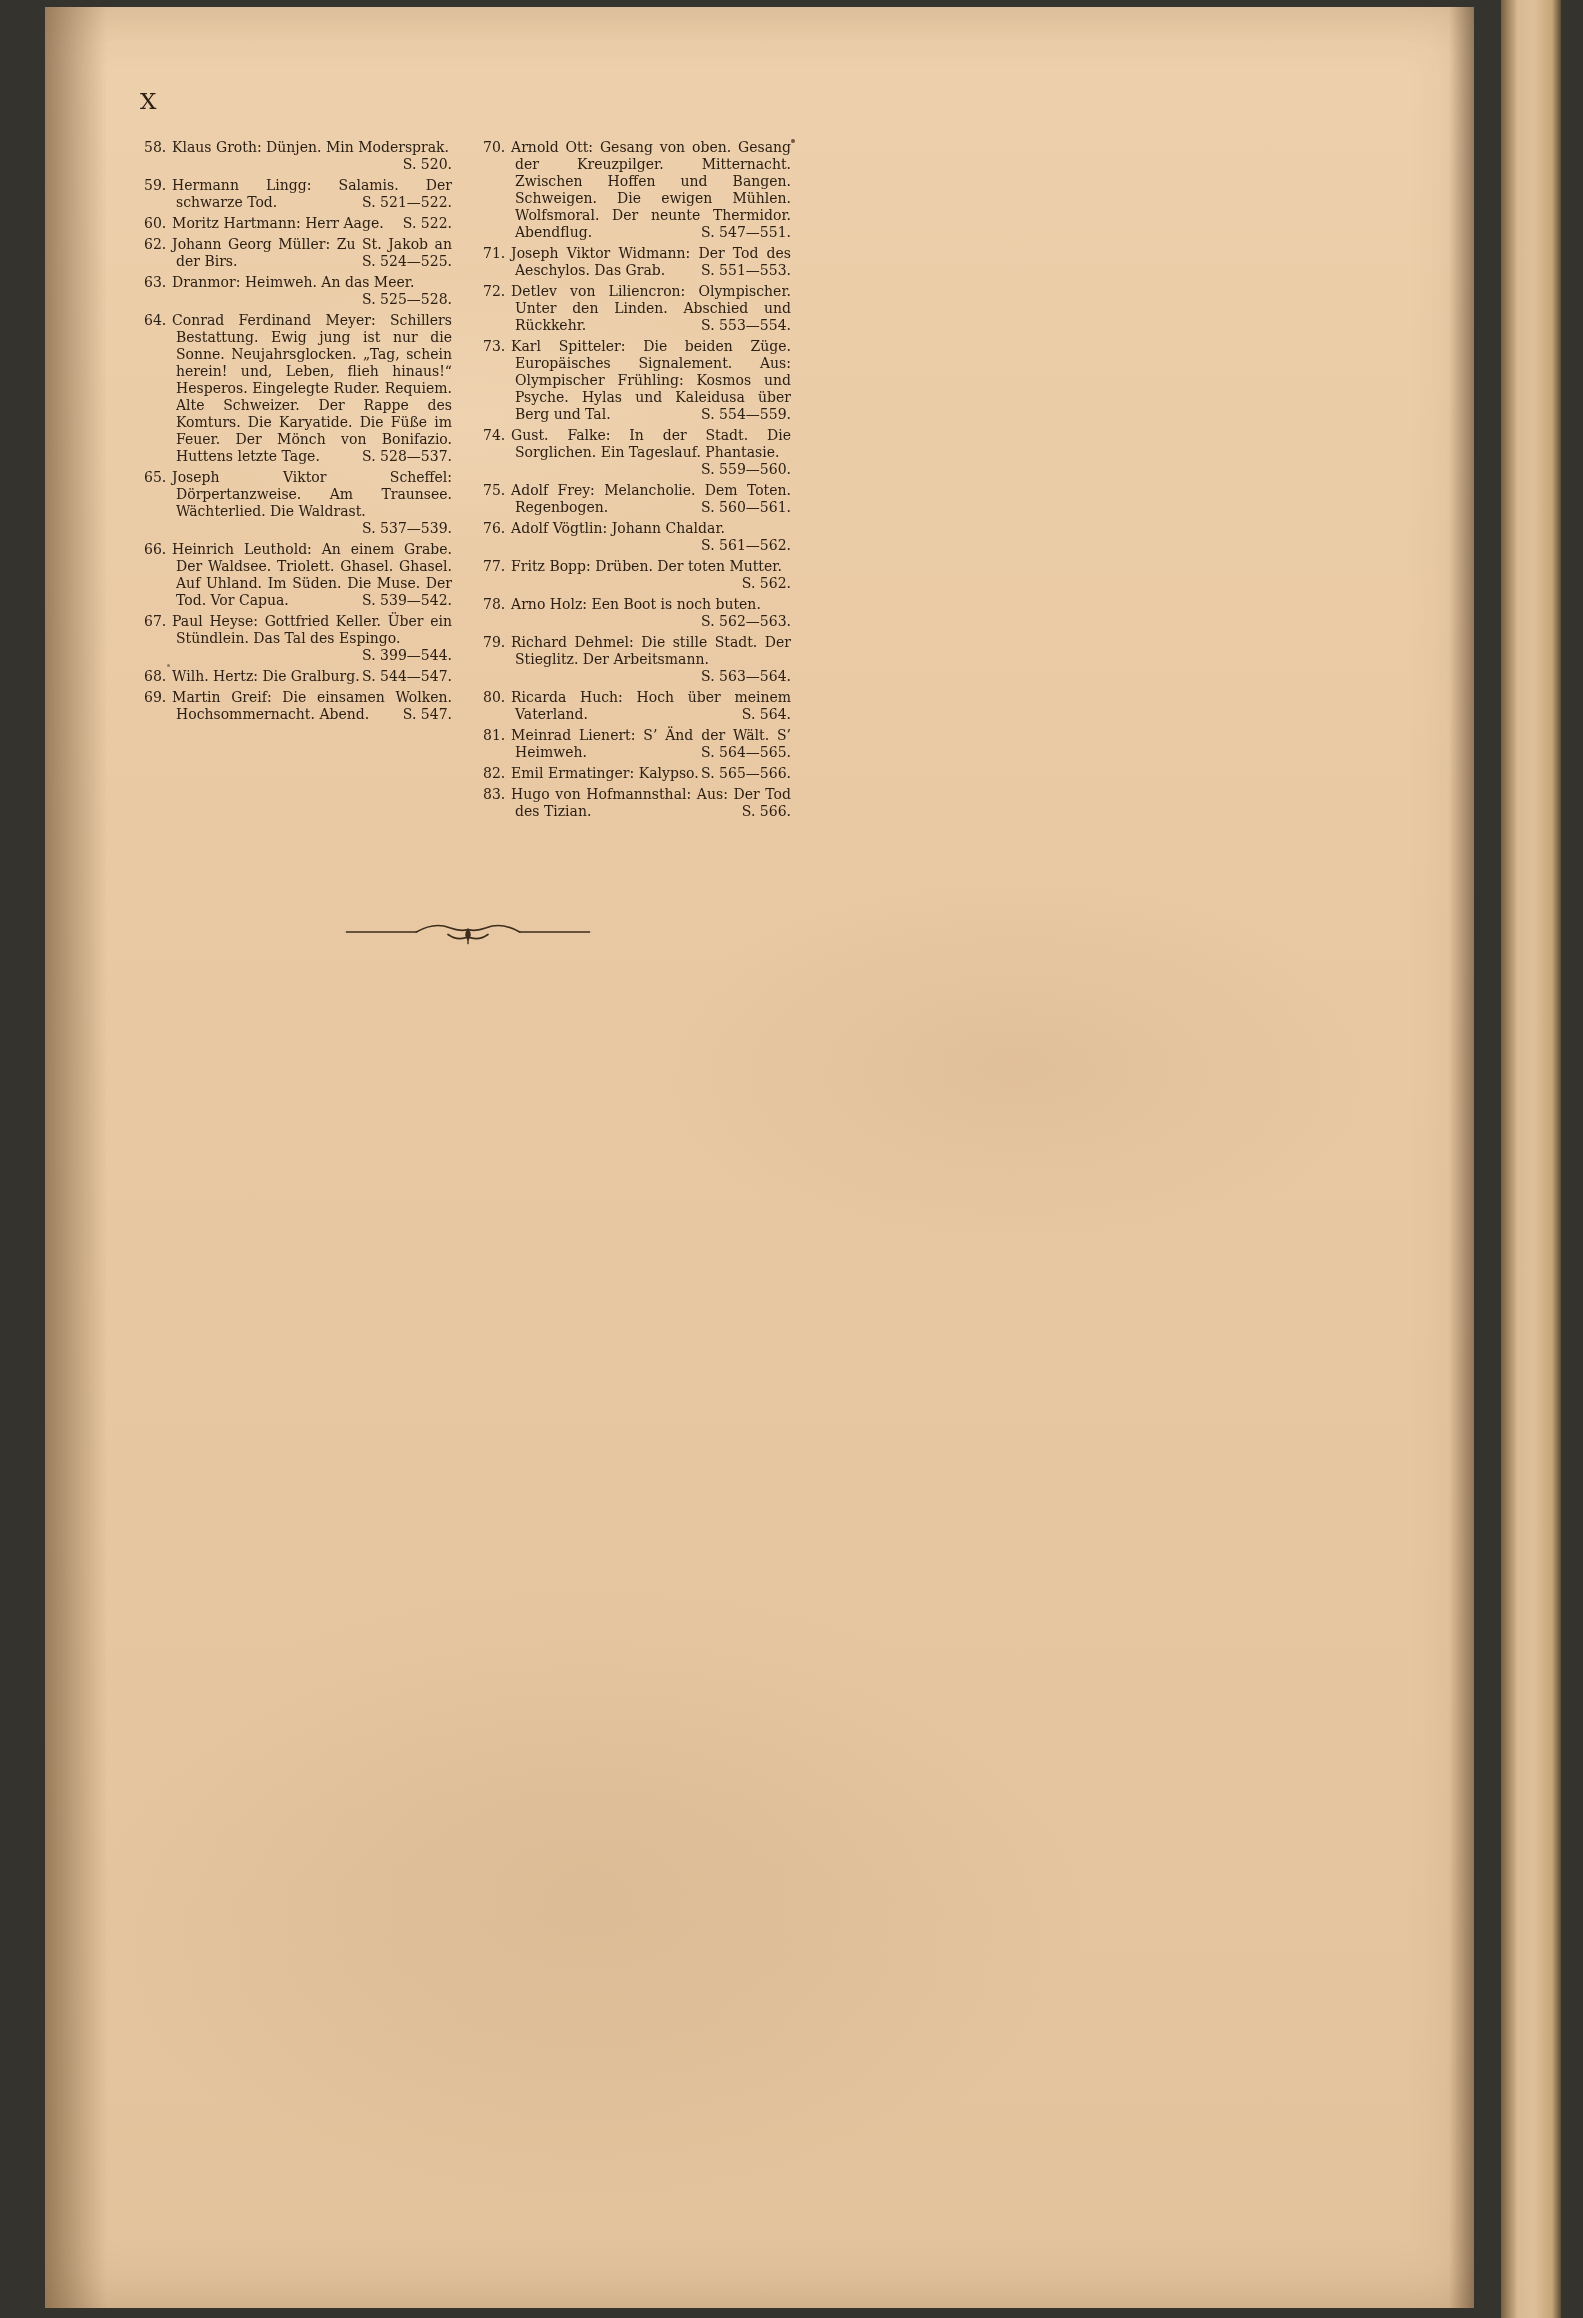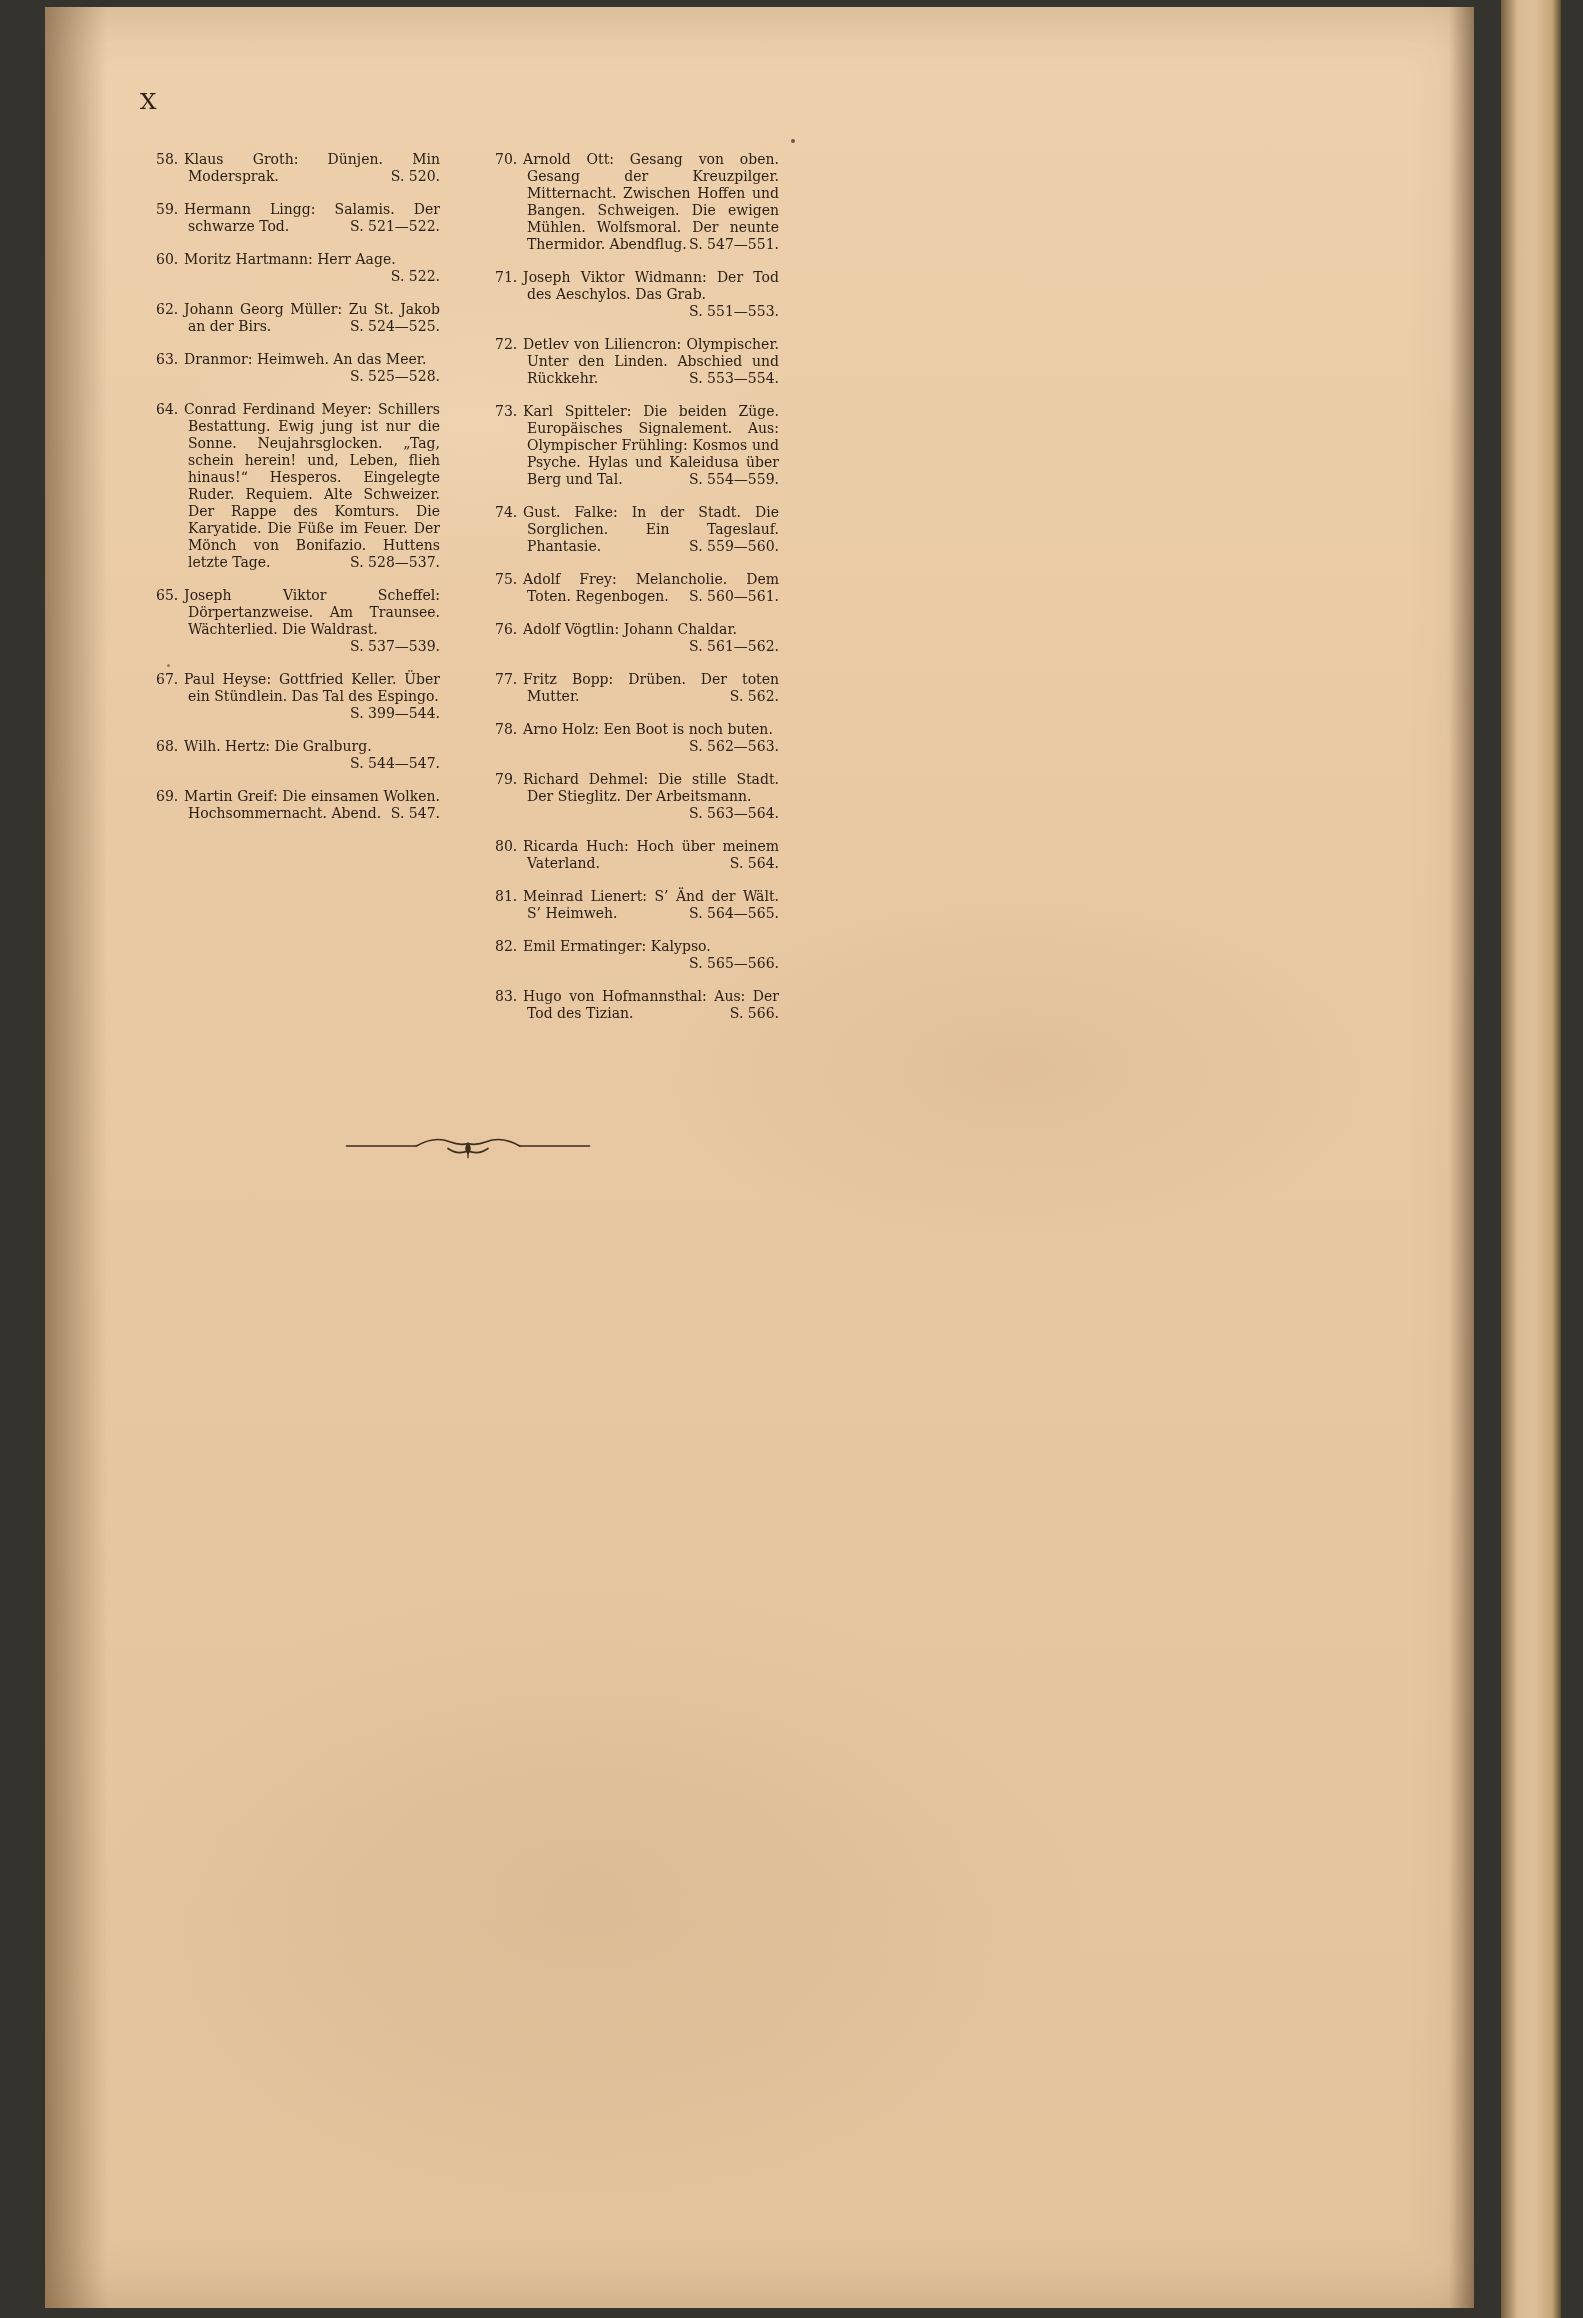--- a/index.html
+++ b/index.html
@@ -71,21 +71,21 @@
   .col {
     width: 316px;
     font-size: 14px;
     line-height: 17px;
   }
   .entry {
     display: flow-root;
     text-align: justify;
     padding-left: 32px;
     text-indent: -32px;
-    margin: 16px;
+    margin: 4px;
   }
   .entry .num { padding-right: 5.8px; }
   .entry .ref {
     float: right;
     white-space: nowrap;
     text-indent: 0;
   }
   .divider {
     margin: 93px auto 0;
     width: 250px;
@@ -111,20 +111,21 @@
 
 
   <div class="entry"><span class="num">62.</span><span class="body">Johann Georg Müller: Zu St. Jakob an der Birs.</span> <span class="ref">S. 524—525.</span></div>
 
   <div class="entry"><span class="num">63.</span><span class="body">Dranmor: Heimweh. An das Meer.</span> <span class="ref">S. 525—528.</span></div>
 
   <div class="entry"><span class="num">64.</span><span class="body">Conrad Ferdinand Meyer: Schillers Bestattung. Ewig jung ist nur die Sonne. Neujahrsglocken. „Tag, schein herein! und, Leben, flieh hinaus!“ Hesperos. Eingelegte Ruder. Requiem. Alte Schweizer. Der Rappe des Komturs. Die Karyatide. Die Füße im Feuer. Der Mönch von Bonifazio. Huttens letzte Tage.</span> <span class="ref">S. 528—537.</span></div>
 
   <div class="entry"><span class="num">65.</span><span class="body">Joseph Viktor Scheffel: Dörpertanzweise. Am Traunsee. Wächterlied. Die Waldrast.</span> <span class="ref">S. 537—539.</span></div>
 
+  <div class="entry"><span class="num">66.</span><span class="body">Heinrich Leuthold: An einem Grabe. Der Waldsee. Triolett. Ghasel. Ghasel. Auf Uhland. Im Süden. Die Muse. Der Tod. Vor Capua.</span> <span class="ref">S. 539—542.</span></div>
 
   <div class="entry"><span class="num">67.</span><span class="body">Paul Heyse: Gottfried Keller. Über ein Stündlein. Das Tal des Espingo.</span> <span class="ref">S. 399—544.</span></div>
 
   <div class="entry"><span class="num">68.</span><span class="body">Wilh. Hertz: Die Gralburg.</span> <span class="ref">S. 544—547.</span></div>
 
   <div class="entry"><span class="num">69.</span><span class="body">Martin Greif: Die einsamen Wolken. Hochsommernacht. Abend.</span> <span class="ref">S. 547.</span></div>
 </div>
       <div class="col">
   <div class="entry"><span class="num">70.</span><span class="body">Arnold Ott: Gesang von oben. Gesang der Kreuzpilger. Mitternacht. Zwischen Hoffen und Bangen. Schweigen. Die ewigen Mühlen. Wolfsmoral. Der neunte Thermidor. Abendflug.</span> <span class="ref">S. 547—551.</span></div>
 

